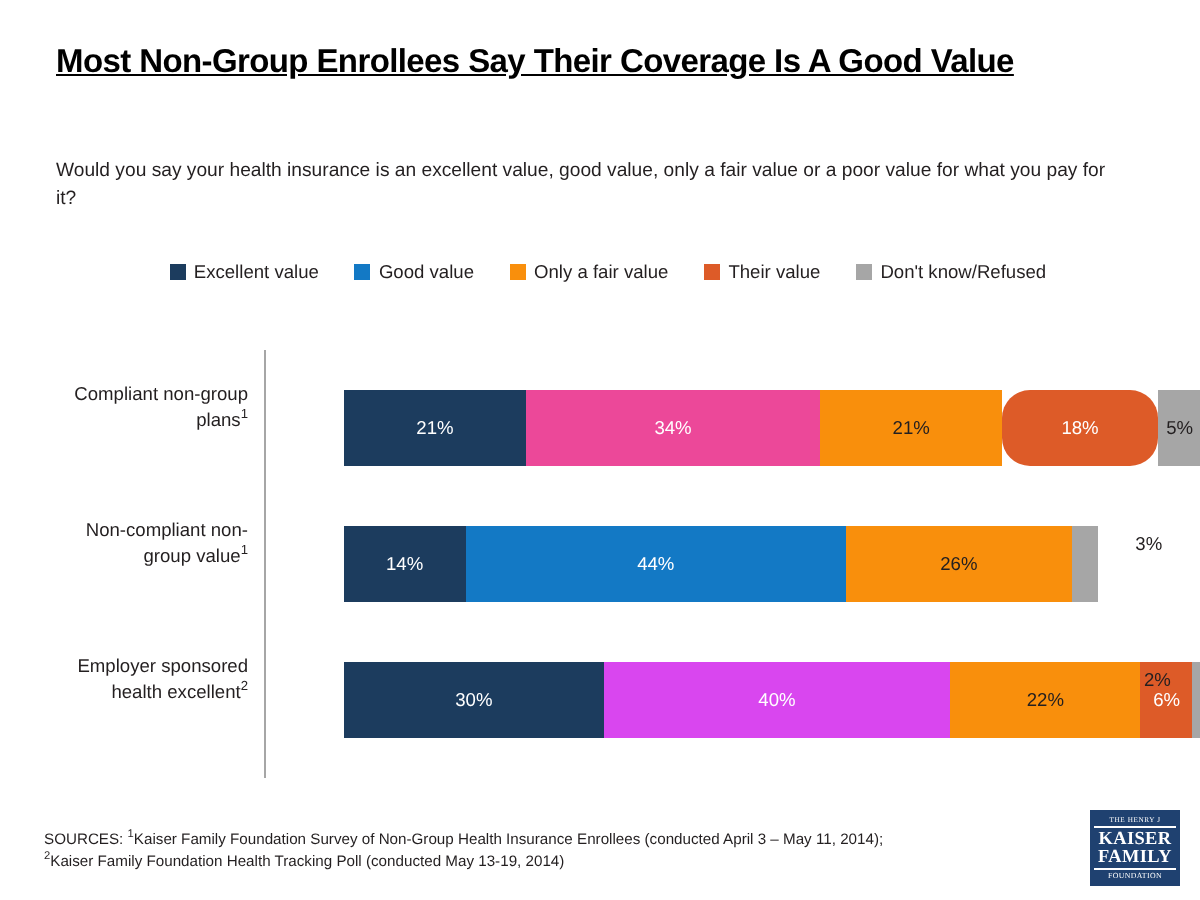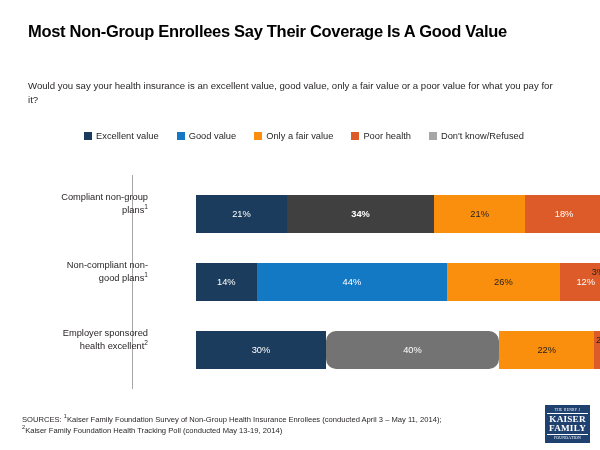--- a/index.html
+++ b/index.html
@@ -20,20 +20,21 @@
   #chart-title {
     position: absolute;
     left: 28px;
     top: 22px;
     width: 552px;
     font-size: 16.5px;
     font-weight: bold;
     letter-spacing: -0.3px;
     color: #000000;
     line-height: 1.2;
+    text-decoration: underline;
   }
 
   
   #chart-subtitle {
     position: absolute;
     left: 28px;
     top: 79px;
     width: 536px;
     font-size: 9.6px;
     line-height: 1.45;
@@ -81,21 +82,20 @@
     width: 1px;
     height: 214px;
     background: #a6a6a6;
   }
 
   .bar-row {
     position: absolute;
     left: 0;
     width: 556px;
     height: 48px;
-    margin-left: 24px;
   }
   .row-label {
     position: absolute;
     left: 6px;
     top: 0;
     width: 118px;
     height: 48px;
     display: flex;
     align-items: center;
     justify-content: flex-end;
@@ -215,82 +215,79 @@
     <div class="legend-item">
       <span class="legend-swatch" style="background: rgb(19, 121, 197);"></span>
       <span>Good value</span>
     </div>
     <div class="legend-item">
       <span class="legend-swatch" style="background: rgb(249, 143, 12);"></span>
       <span>Only a fair value</span>
     </div>
     <div class="legend-item">
       <span class="legend-swatch" style="background: rgb(221, 91, 40);"></span>
-      <span>Poor health</span>
+      <span>Their value</span>
     </div>
     <div class="legend-item">
       <span class="legend-swatch" style="background: rgb(166, 166, 166);"></span>
       <span>Don't know/Refused</span>
     </div>
   </div>
 
 <div id="plot">
   <div id="axis-line"></div>
 <div class="bar-row" style="top: 5px;">
       <div class="row-label">
         <div><span>Compliant non-group</span><br><span>plans</span><sup>1</sup></div>
       </div>
       <div class="bar">
         <div class="seg" style="width: 21%; background: rgb(28, 60, 94); color: rgb(255, 255, 255);">
           <span class="seg-label">21%</span>
         </div>
-        <div class="seg" style="width: 34%; background: #404040; color: rgb(255, 255, 255); font-weight: bold;">
+        <div class="seg" style="width: 34%; background: #ec4899; color: rgb(255, 255, 255);">
           <span class="seg-label">34%</span>
         </div>
         <div class="seg" style="width: 21%; background: rgb(249, 143, 12); color: rgb(35, 31, 32);">
           <span class="seg-label">21%</span>
         </div>
-        <div class="seg" style="width: 18%; background: rgb(221, 91, 40); color: rgb(255, 255, 255);">
+        <div class="seg" style="width: 18%; background: rgb(221, 91, 40); color: rgb(255, 255, 255); border-radius: 14px;">
           <span class="seg-label">18%</span>
         </div>
         <div class="seg" style="width: 5%; background: rgb(166, 166, 166); color: rgb(35, 31, 32);">
           <span class="seg-label">5%</span>
         </div>
       </div>
     </div>
     <div class="bar-row" style="top: 73px;">
       <div class="row-label">
-        <div><span>Non-compliant non-</span><br><span>good plans</span><sup>1</sup></div>
+        <div><span>Non-compliant non-</span><br><span>group value</span><sup>1</sup></div>
       </div>
       <div class="bar">
         <div class="seg" style="width: 14%; background: rgb(28, 60, 94); color: rgb(255, 255, 255);">
           <span class="seg-label">14%</span>
         </div>
         <div class="seg" style="width: 44%; background: rgb(19, 121, 197); color: rgb(255, 255, 255);">
           <span class="seg-label">44%</span>
         </div>
         <div class="seg" style="width: 26%; background: rgb(249, 143, 12); color: rgb(35, 31, 32);">
           <span class="seg-label">26%</span>
         </div>
-        <div class="seg" style="width: 12%; background: rgb(221, 91, 40); color: rgb(255, 255, 255);">
-          <span class="seg-label">12%</span>
-        </div>
         <div class="seg" style="width: 3%; background: rgb(166, 166, 166); color: rgb(35, 31, 32);"></div>
       </div>
       <div class="outside-label" style="left: 567.67px;">3%</div>
     </div>
     <div class="bar-row" style="top: 141px;">
       <div class="row-label">
         <div><span>Employer sponsored</span><br><span>health excellent</span><sup>2</sup></div>
       </div>
       <div class="bar">
         <div class="seg" style="width: 30%; background: rgb(28, 60, 94); color: rgb(255, 255, 255);">
           <span class="seg-label">30%</span>
         </div>
-        <div class="seg" style="width: 40%; background: #737373; color: rgb(255, 255, 255); border-radius: 10px;">
+        <div class="seg" style="width: 40%; background: #d946ef; color: rgb(255, 255, 255);">
           <span class="seg-label">40%</span>
         </div>
         <div class="seg" style="width: 22%; background: rgb(249, 143, 12); color: rgb(35, 31, 32);">
           <span class="seg-label">22%</span>
         </div>
         <div class="seg" style="width: 6%; background: rgb(221, 91, 40); color: rgb(255, 255, 255);">
           <span class="seg-label">6%</span>
         </div>
         <div class="seg" style="width: 2%; background: rgb(166, 166, 166); color: rgb(35, 31, 32);"></div>
       </div>

